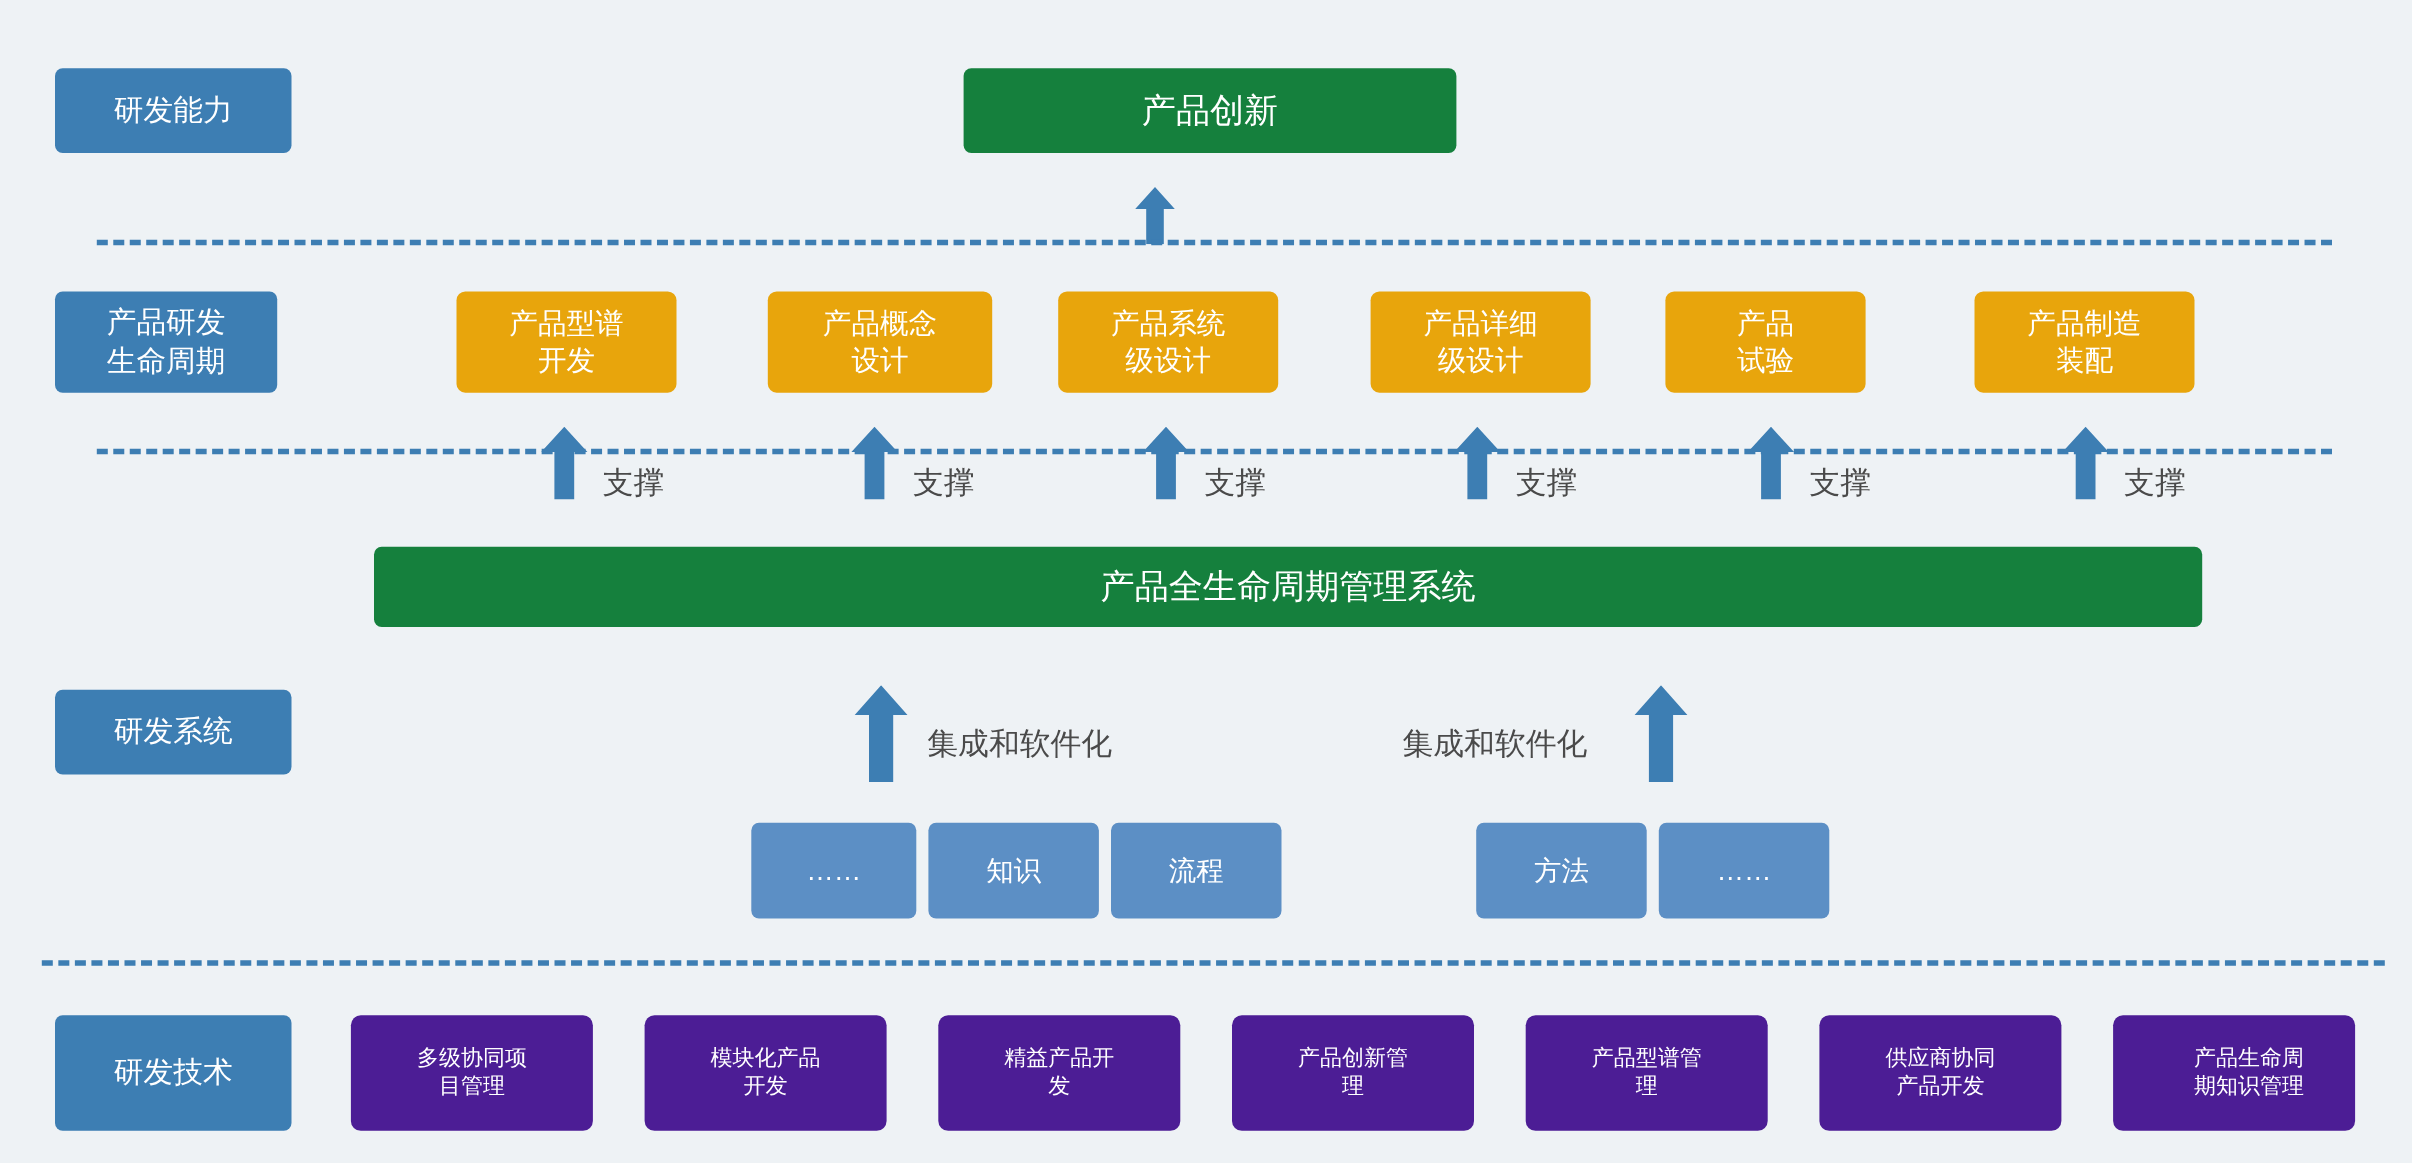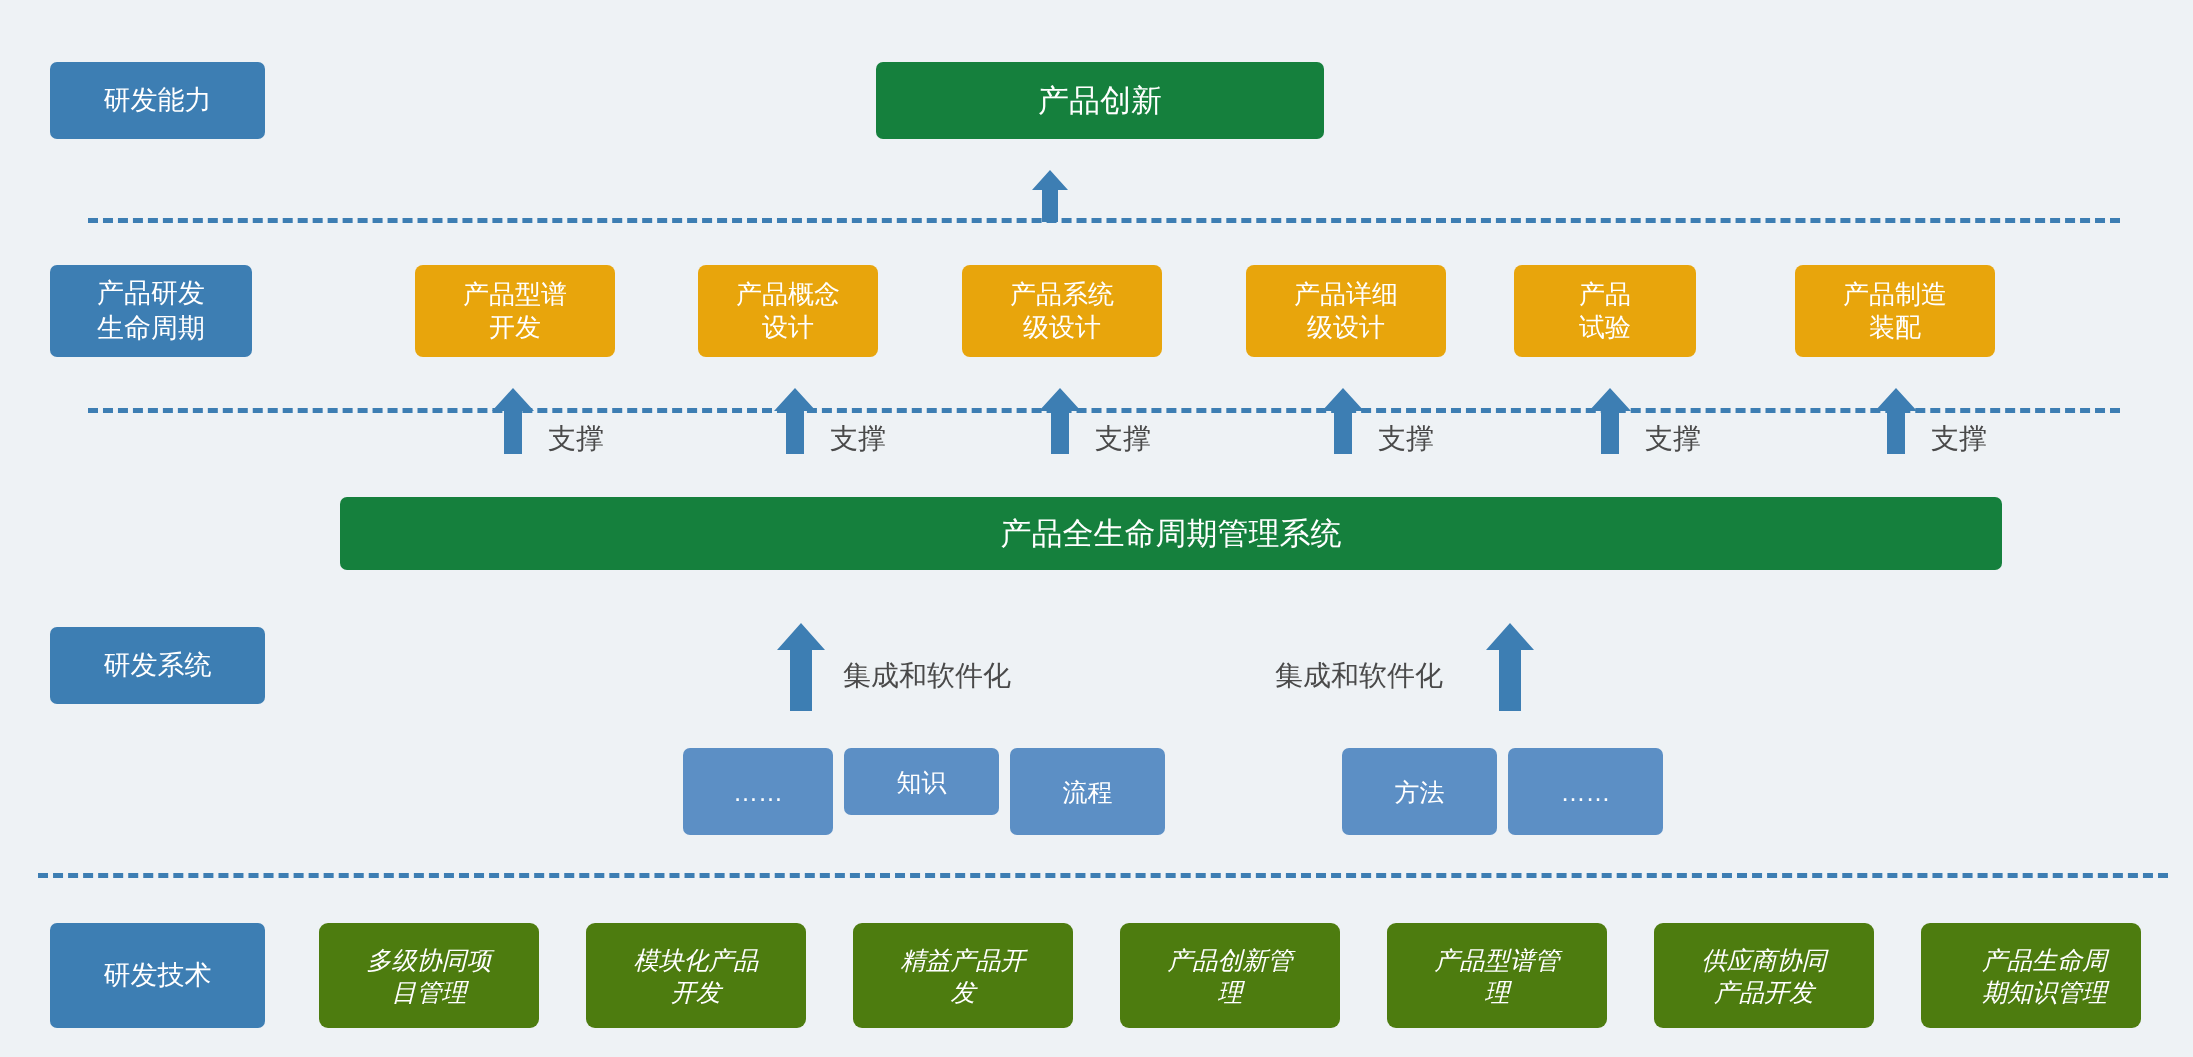--- a/index.html
+++ b/index.html
@@ -48,24 +48,23 @@
 
   
   .chip {
     background: #5c8fc5;
     font-size: 25px;
     border-radius: 7px;
   }
 
   
   .teal {
-    background: #4d7c0f;
-    font-size: 25px;
+    background: #4c1d95;
+    font-size: 20px;
     border-radius: 9px;
-    font-style: italic;
   }
 
   
   .dash {
     position: absolute;
     height: 0;
     border-top: 5px dashed #3d7eb3;
   }
   .dash-fine {
     position: absolute;
@@ -103,21 +102,21 @@
     </svg>
   </div>
 
   <div class="dash" style="left:88px; top:218px; width:2032px;"></div>
 
   <div class="box blue-label" style="left:50px; top:265px; width:202px; height:92px;">产品研发
 生命周期</div>
 
   <div class="box orange" style="left:415px; top:265px; width:200px; height:92px;">产品型谱
 开发</div>
-  <div class="box orange" style="left:698px; top:265px; width:180px; height:92px;">产品概念
+  <div class="box orange" style="left:698px; top:265px; width:204px; height:92px;">产品概念
 设计</div>
   <div class="box orange" style="left:962px; top:265px; width:200px; height:92px;">产品系统
 级设计</div>
   <div class="box orange" style="left:1246px; top:265px; width:200px; height:92px;">产品详细
 级设计</div>
   <div class="box orange" style="left:1514px; top:265px; width:182px; height:92px;">产品
 试验</div>
   <div class="box orange" style="left:1795px; top:265px; width:200px; height:92px;">产品制造
 装配</div>
 
@@ -177,21 +176,21 @@
   <div class="ann" style="left:843px; top:662px;">集成和软件化</div>
 
   <div class="ann" style="left:1275px; top:662px;">集成和软件化</div>
   <div class="arrow" style="left:1483px; top:623px; width:54px; height:88px; background:transparent;">
     <svg width="54" height="88" viewBox="0 0 54 88">
       <polygon points="27,0 51,27 38,27 38,88 16,88 16,27 3,27" fill="#3d7eb3"></polygon>
     </svg>
   </div>
 
   <div class="box chip" style="left:683px; top:748px; width:150px; height:87px;">……</div>
-  <div class="box chip" style="left:844px; top:748px; width:155px; height:67px;">知识</div>
+  <div class="box chip" style="left:844px; top:748px; width:155px; height:87px;">知识</div>
   <div class="box chip" style="left:1010px; top:748px; width:155px; height:87px;">流程</div>
   <div class="box chip" style="left:1342px; top:748px; width:155px; height:87px;">方法</div>
   <div class="box chip" style="left:1508px; top:748px; width:155px; height:87px;">……</div>
 
   <div class="dash-fine" style="left:38px; top:873px; width:2130px; border-top-style:dashed; border-top-width:5px;"></div>
 
   <div class="box blue-label" style="left:50px; top:923px; width:215px; height:105px;">研发技术</div>
 
   <div class="box teal" style="left:319px; top:923px; width:220px; height:105px;">多级协同项
 目管理</div>

